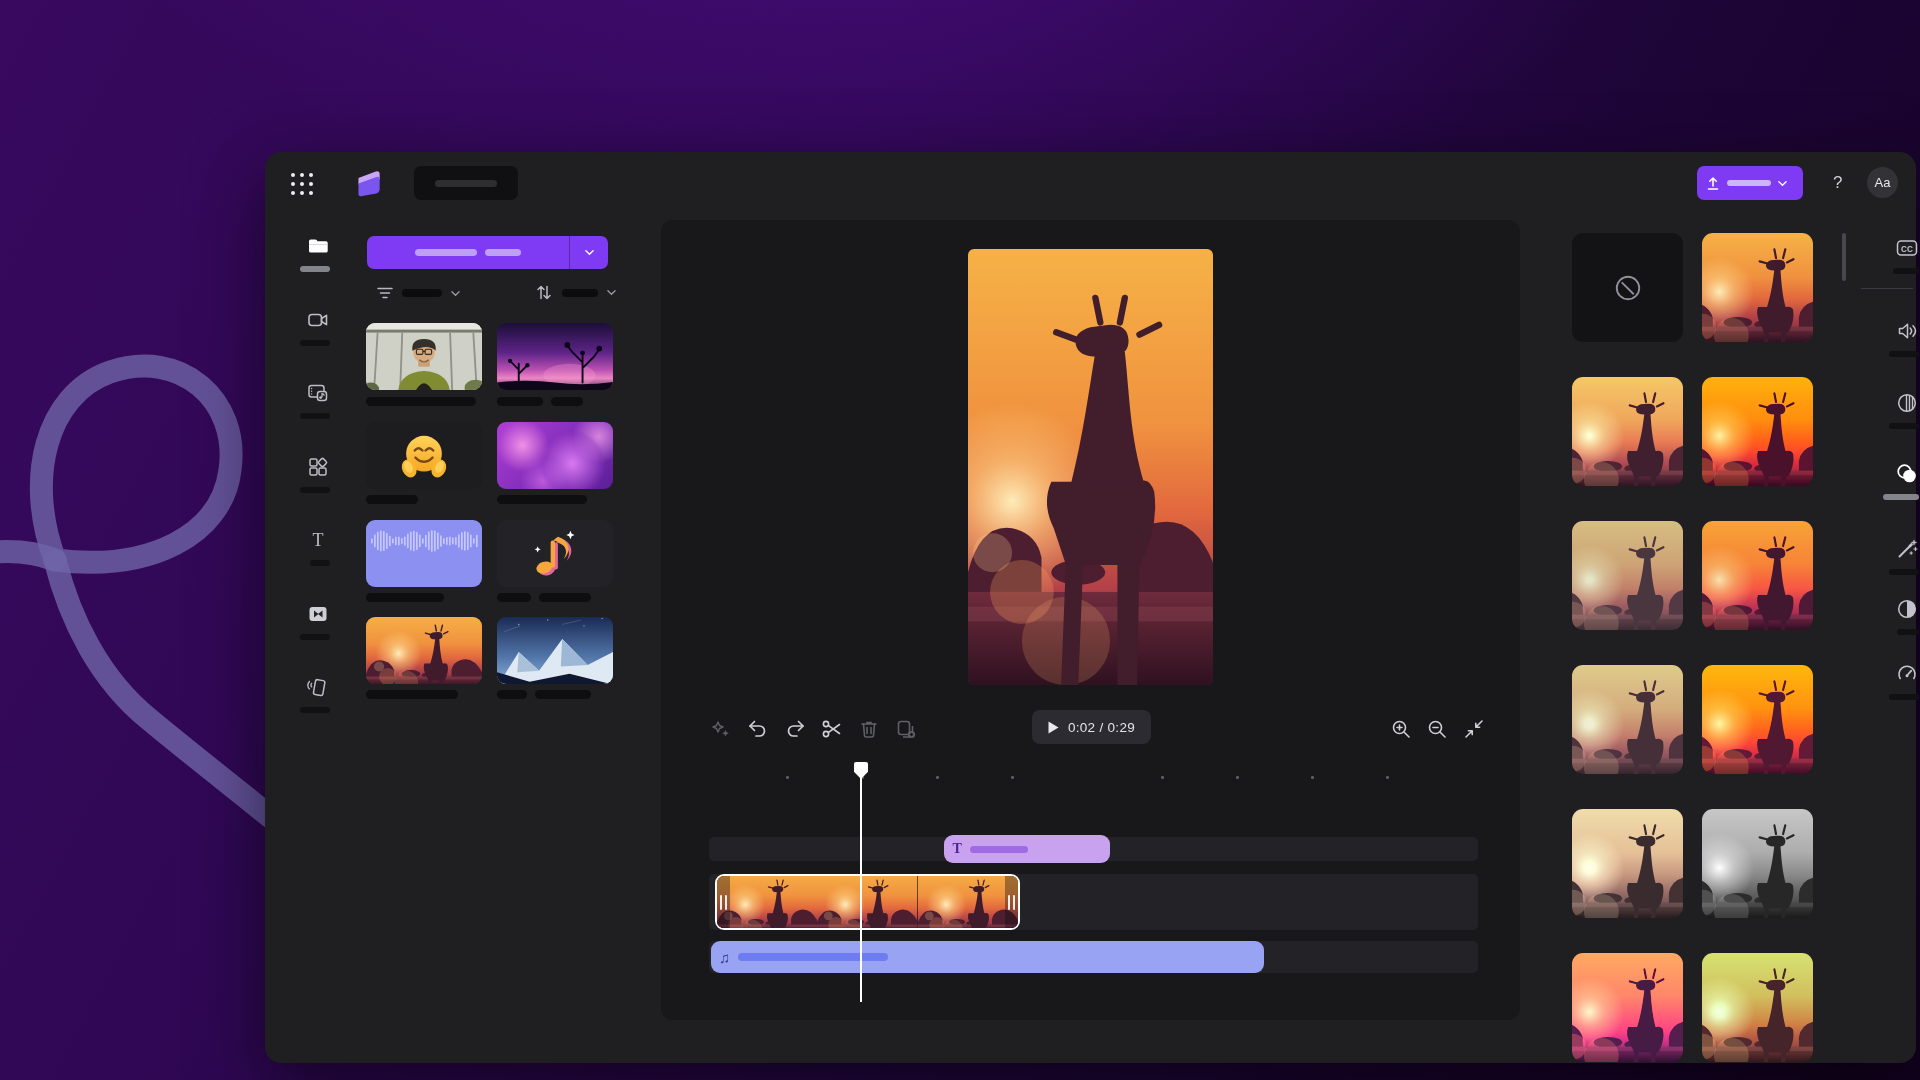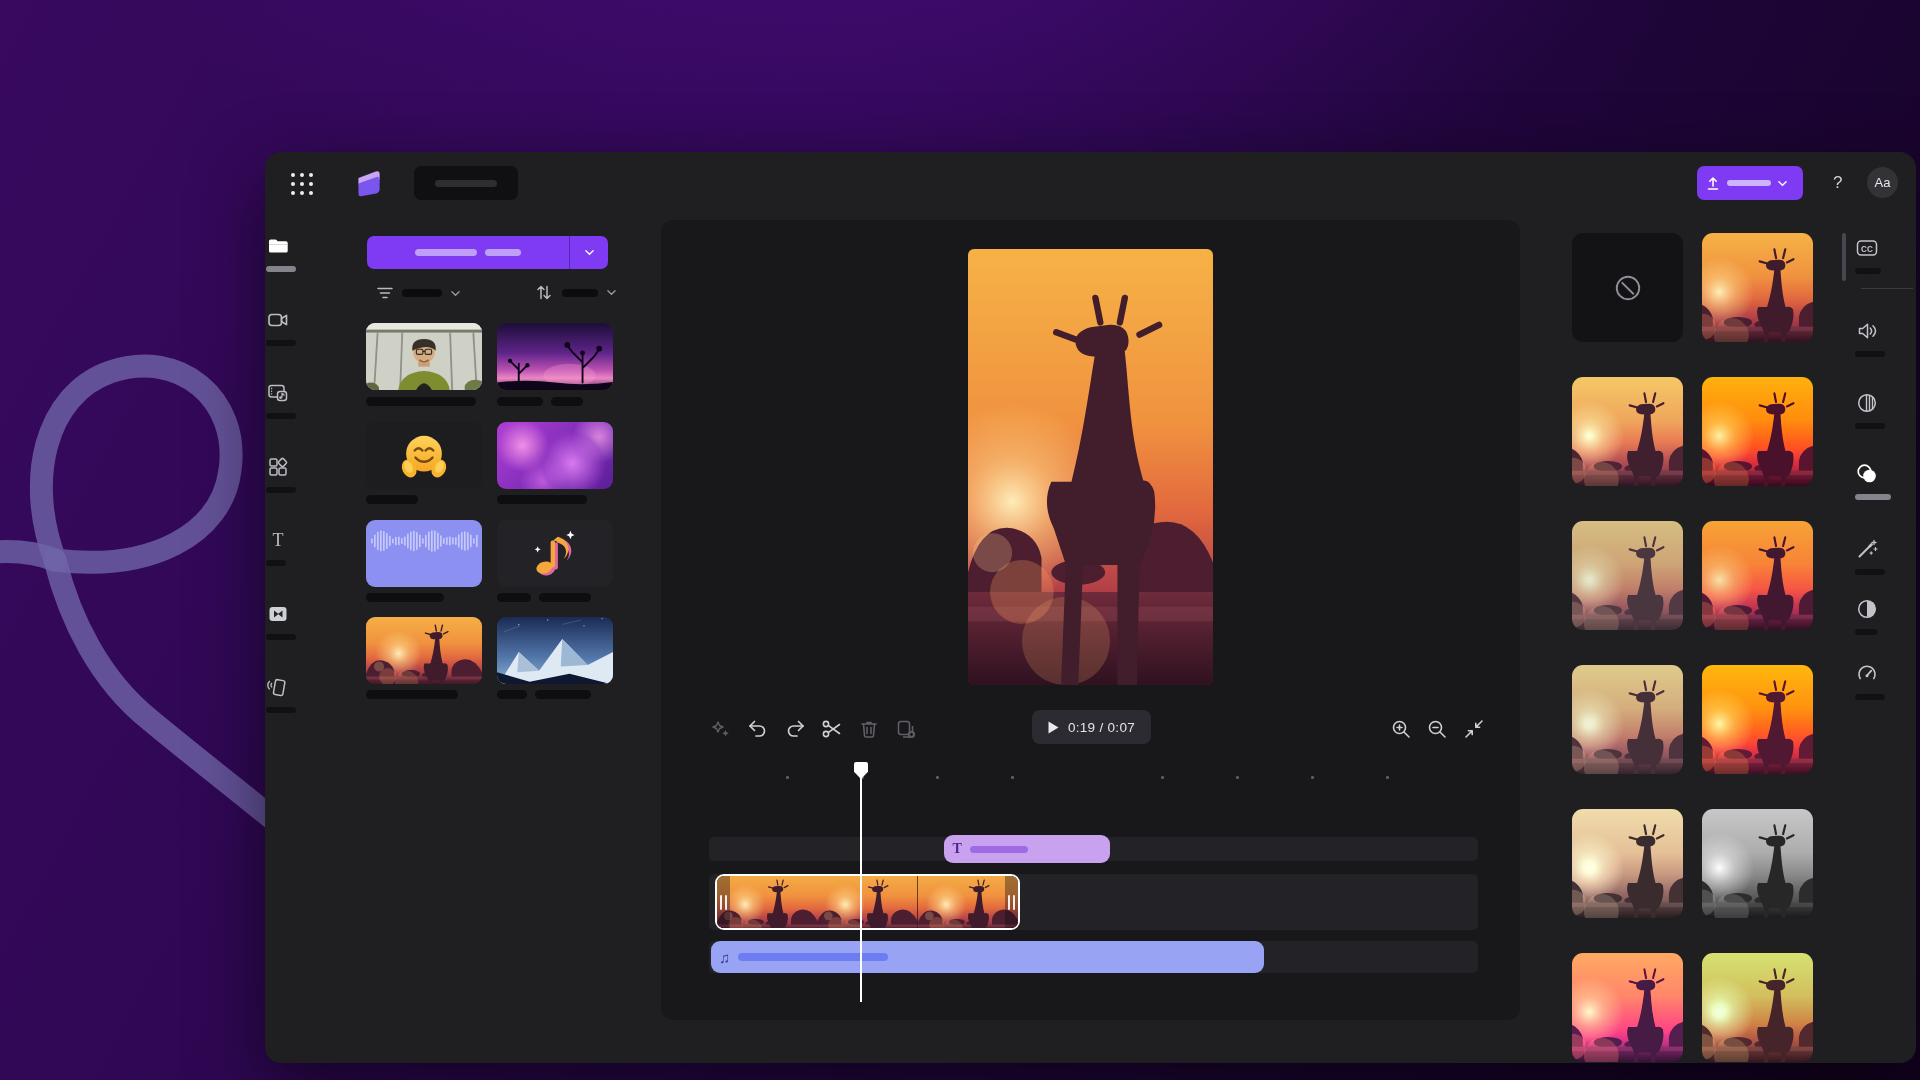--- a/index.html
+++ b/index.html
@@ -21,21 +21,21 @@
   .dots9 i{width:4px;height:4px;border-radius:50%;background:#ececf2;}
   .title-pill{background:#101013;border-radius:7px;display:flex;align-items:center;justify-content:center;}
   .bar{border-radius:4px;}
   .btn-purple{background:#7e3bf3;border-radius:7px;display:flex;align-items:center;}
   .chev{width:9px;height:9px;}
   .help{color:#cfcfd6;font-size:17px;}
   .avatar{width:31px;height:31px;border-radius:50%;background:#323237;color:#e7e7ee;
     display:flex;align-items:center;justify-content:center;font-size:13px;}
 
   
-  .rail-item{position:absolute;width:64px;display:flex;flex-direction:column;align-items:flex-start;cursor:pointer;}
+  .rail-item{position:absolute;width:64px;display:flex;flex-direction:column;align-items:flex-end;cursor:pointer;}
   .rail-pill{height:6px;border-radius:3px;background:#111114;margin-top:8px;width:30px;}
   .rail-pill.active{background:#84848d;}
   .ric{width:24px;height:24px;}
 
   
   .mthumb{position:absolute;width:116px;height:67px;border-radius:9px;overflow:hidden;cursor:pointer;background:#29292d;}
   .mthumb svg{display:block;width:100%;height:100%;}
   .mlabel{position:absolute;height:9px;border-radius:4.5px;background:#0e0e11;}
   .ctrl-pill{height:8px;border-radius:4px;background:#0c0c0f;}
 
@@ -498,21 +498,21 @@
         <rect x="4.5" y="4.5" width="11" height="13" rx="2.5"></rect>
         <path d="M9 20 h6.5 q3 0 3 -3 V9"></path>
         <circle cx="17.5" cy="17.5" r="3.6" fill="#5f5f67" stroke="none"></circle>
         <path d="M17.5 15.8 v3.4 M15.8 17.5 h3.4" stroke="#18181b" stroke-width="1.3"></path>
       </svg>
 
       <div class="playpill">
         <svg width="11" height="13" viewBox="0 0 11 13" style="flex:none">
           <path d="M0.5 0.5 L10.5 6.5 L0.5 12.5 Z" fill="#e9e9ef"></path>
         </svg>
-        <span class="time">0:19 / 0:07</span>
+        <span class="time">0:02 / 0:29</span>
       </div>
 
       <svg class="tbtn" style="left:728px;top:497px" viewBox="0 0 24 24" fill="none" stroke="#cfcfd5" stroke-width="1.6" stroke-linecap="round">
         <circle cx="10.5" cy="10.5" r="6"></circle>
           <path d="M15 15 L20 20 M10.5 8 v5 M8 10.5 h5"></path>
       </svg>
       <svg class="tbtn" style="left:764px;top:497px" viewBox="0 0 24 24" fill="none" stroke="#cfcfd5" stroke-width="1.6" stroke-linecap="round">
         <circle cx="10.5" cy="10.5" r="6"></circle>
           <path d="M15 15 L20 20 M8 10.5 h5"></path>
       </svg>

